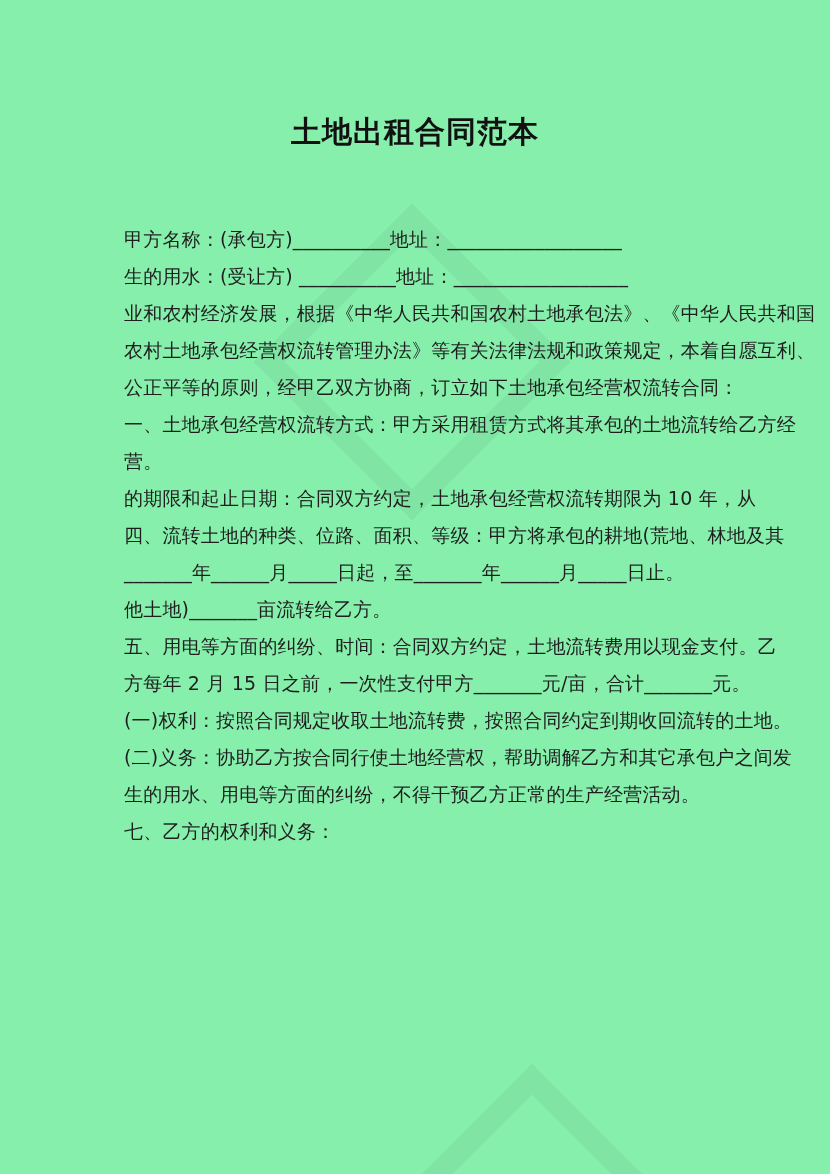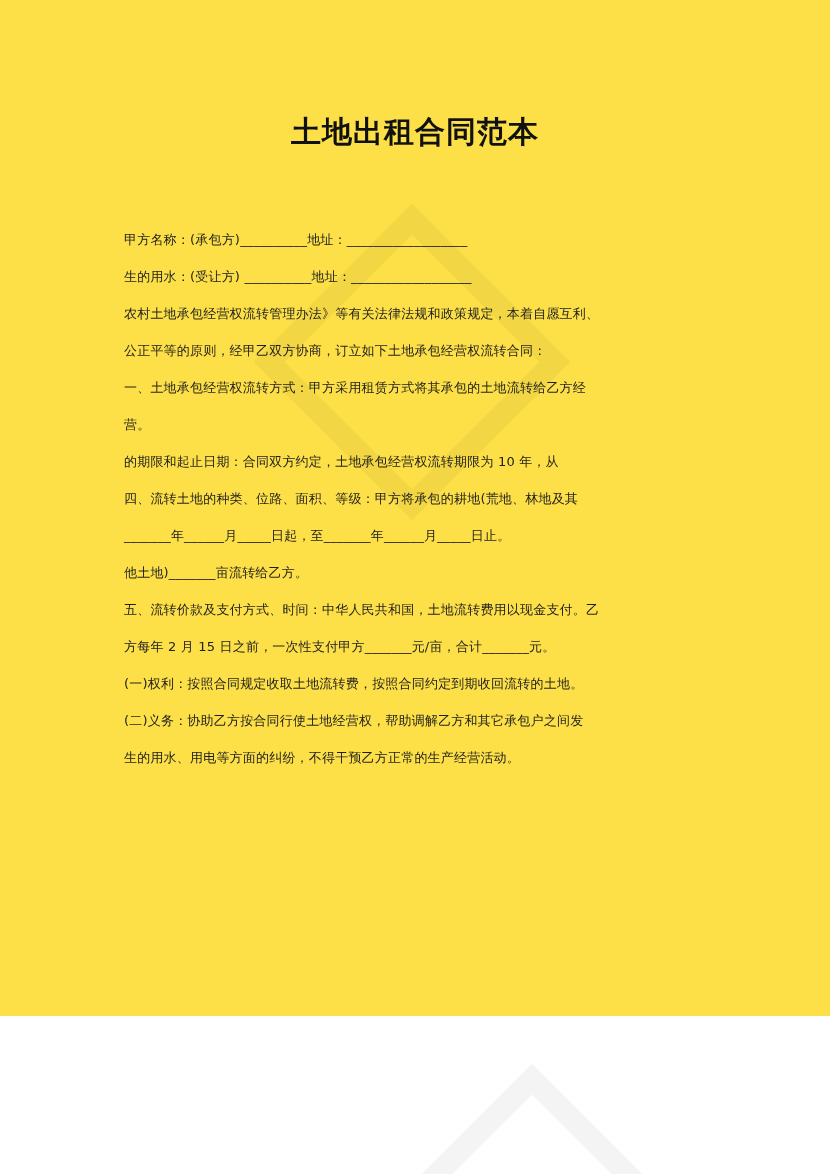--- a/index.html
+++ b/index.html
@@ -11,22 +11,22 @@
       width: 830px;
       height: 1174px;
       position: relative;
       overflow: hidden;
       font-family: "DejaVu Sans", "Liberation Sans", sans-serif;
       color: #1e1e1e;
     }
     .page {
       position: absolute;
       left: 0; top: 0;
-      width: 830px; height: 1016px;
-      background: #fde047;
+      width: 830px; height: 1174px;
+      background: #86efac;
     }
     .watermark {
       position: absolute;
       pointer-events: none;
     }
     .wm-diamond {
       position: absolute;
       border: 22px solid rgba(0,0,0,0.045);
       transform: rotate(45deg);
     }
@@ -44,47 +44,49 @@
     }
     .body-text {
       position: absolute;
       left: 124px;
       top: 221px;
       width: 600px;
     }
     .line {
       height: 37px;
       line-height: 37px;
-      font-size: 13px;
+      font-size: 19px;
       white-space: nowrap;
       letter-spacing: 0.2px;
     }
   </style>
 </head>
 <body>
 
 <div class="page">
 
   <div class="watermark" style="left:0;top:0;width:830px;height:1174px;">
     <div class="wm-diamond" style="left:300px;top:250px;width:180px;height:180px;"></div>
     <div class="wm-diamond" style="left:420px;top:1110px;width:180px;height:180px;"></div>
   </div>
 
   <div class="title">土地出租合同范本</div>
 
   <div class="body-text">
     <div class="line">甲方名称：(承包方)__________地址：__________________</div>
     <div class="line">生的用水：(受让方) __________地址：__________________</div>
+    <div class="line">业和农村经济发展，根据《中华人民共和国农村土地承包法》、《中华人民共和国</div>
     <div class="line">农村土地承包经营权流转管理办法》等有关法律法规和政策规定，本着自愿互利、</div>
     <div class="line">公正平等的原则，经甲乙双方协商，订立如下土地承包经营权流转合同：</div>
     <div class="line">一、土地承包经营权流转方式：甲方采用租赁方式将其承包的土地流转给乙方经</div>
     <div class="line">营。</div>
     <div class="line">的期限和起止日期：合同双方约定，土地承包经营权流转期限为 10 年，从</div>
     <div class="line">四、流转土地的种类、位路、面积、等级：甲方将承包的耕地(荒地、林地及其</div>
     <div class="line">_______年______月_____日起，至_______年______月_____日止。</div>
     <div class="line">他土地)_______亩流转给乙方。</div>
-    <div class="line">五、流转价款及支付方式、时间：中华人民共和国，土地流转费用以现金支付。乙</div>
+    <div class="line">五、用电等方面的纠纷、时间：合同双方约定，土地流转费用以现金支付。乙</div>
     <div class="line">方每年 2 月 15 日之前，一次性支付甲方_______元/亩，合计_______元。</div>
     <div class="line">(一)权利：按照合同规定收取土地流转费，按照合同约定到期收回流转的土地。</div>
     <div class="line">(二)义务：协助乙方按合同行使土地经营权，帮助调解乙方和其它承包户之间发</div>
     <div class="line">生的用水、用电等方面的纠纷，不得干预乙方正常的生产经营活动。</div>
+    <div class="line">七、乙方的权利和义务：</div>
   </div>
 </div>
 
 </body></html>

